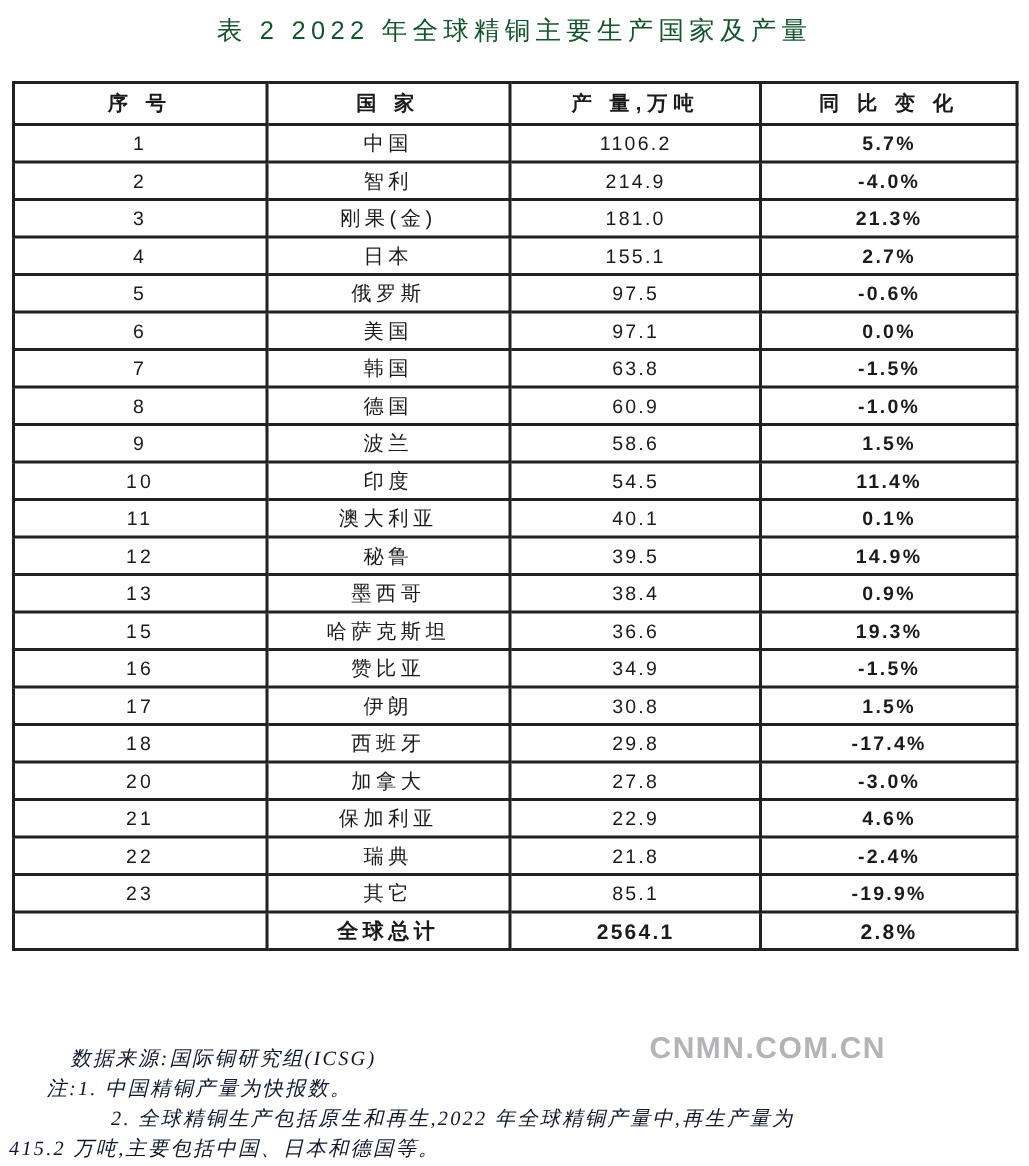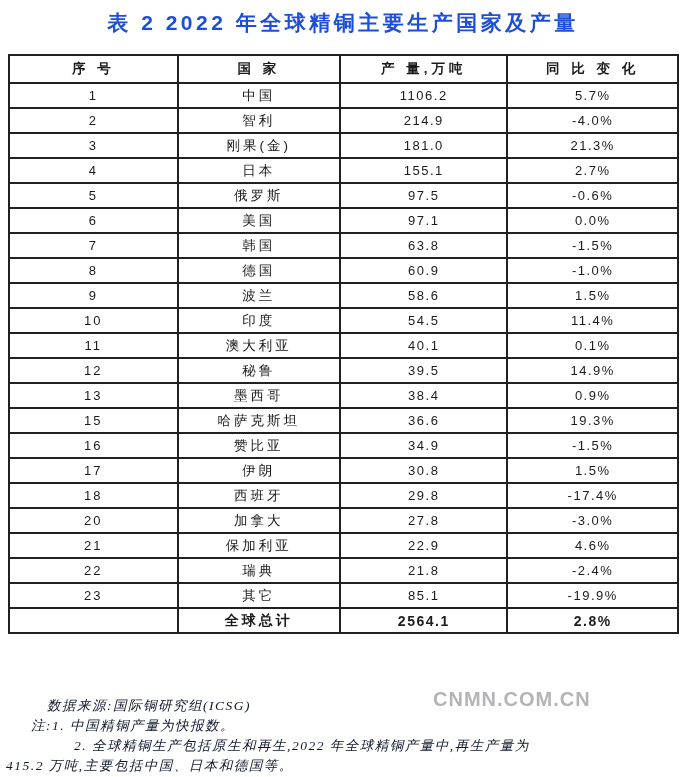--- a/index.html
+++ b/index.html
@@ -11,24 +11,24 @@
     width: 686px;
     height: 777px;
     position: relative;
     font-family: "Liberation Sans", sans-serif;
     color: #1c1c1c;
     overflow: hidden;
   }
   .page-title {
     padding-top: 9px;
     text-align: center;
-    font-size: 21px;
-    font-weight: bold;
+    font-size: 17px;
+    font-weight: normal;
     letter-spacing: 3.5px;
-    color: #1d4ed8;
+    color: #14532d;
     height: 20px;
   }
   table.data-table {
     position: absolute;
     left: 8px;
     top: 54px;
     width: 671px;
     border-collapse: collapse;
     table-layout: fixed;
     font-size: 13px;
@@ -51,21 +51,21 @@
   }
   table.data-table th {
     font-weight: bold;
     letter-spacing: 4px;
     height: 26px;
     font-size: 13.5px;
   }
   table.data-table td.c0 { letter-spacing: 2px; }
   table.data-table td.c1 { letter-spacing: 3px; font-size: 13.5px; }
   table.data-table td.c2 { letter-spacing: 1.5px; }
-  table.data-table td.c3 { letter-spacing: 1.5px; }
+  table.data-table td.c3 { letter-spacing: 1.5px; font-weight: bold; }
   table.data-table tr.total td {
     font-weight: bold;
     font-size: 14px;
   }
   .watermark {
     position: absolute;
     left: 433px;
     top: 688px;
     font-family: "Liberation Sans", sans-serif;
     font-size: 20px;

